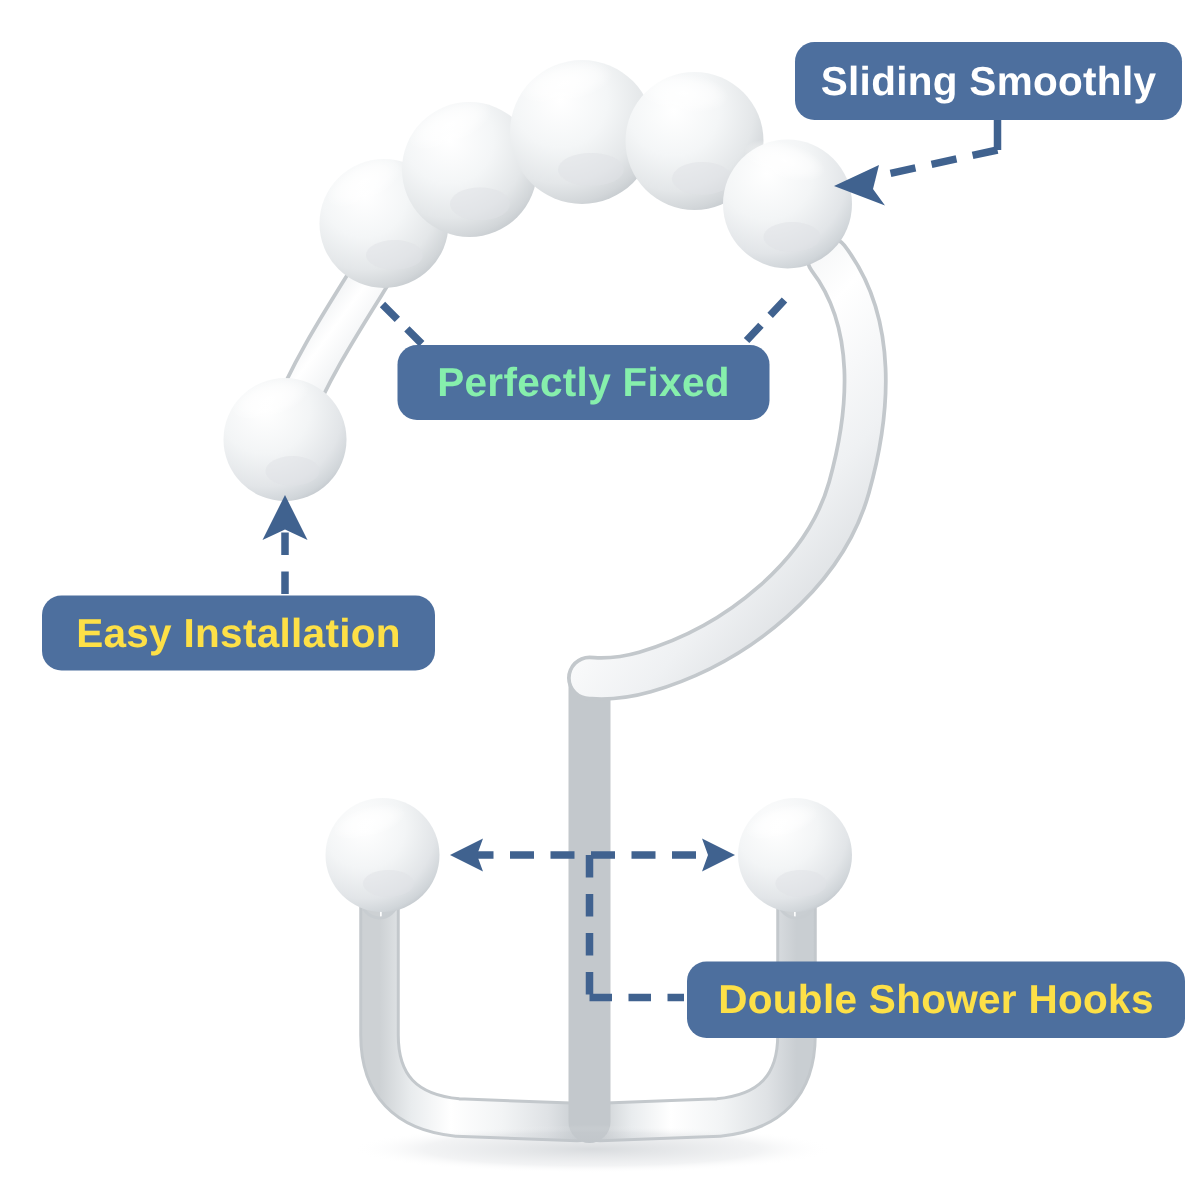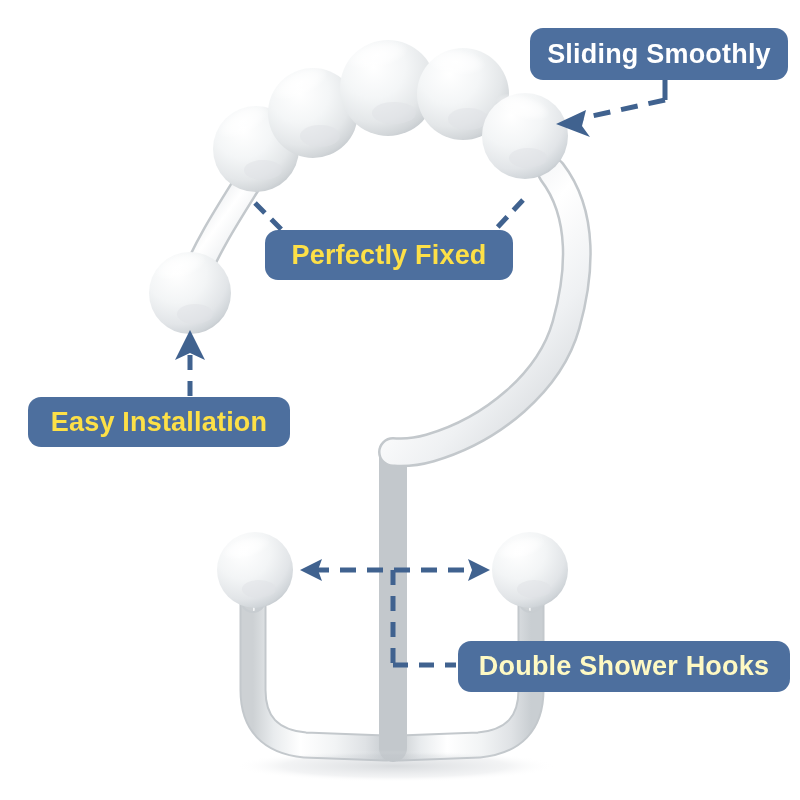--- a/index.html
+++ b/index.html
@@ -241,25 +241,25 @@
       </g>
       <path d="M 300 570 L 322 559 L 318 570 L 322 581 Z" fill="#40628f" stroke="none"></path>
       <path d="M 490 570 L 468 559 L 472 570 L 468 581 Z" fill="#40628f" stroke="none"></path>
     </g>
   </svg>
 
   <div class="callout" id="label-sliding" style="background-color: rgb(77, 111, 158); color: rgb(255, 255, 255);">
     <span>Sliding Smoothly</span>
   </div>
 
-  <div class="callout" id="label-perfectly" style="background-color: rgb(77, 111, 158); color: #fde047;">
+  <div class="callout" id="label-perfectly" style="background-color: rgb(77, 111, 158); color: #86efac;">
     <span>Perfectly Fixed</span>
   </div>
 
   <div class="callout" id="label-easy" style="background-color: rgb(77, 111, 158); color: #fde047;">
     <span>Easy Installation</span>
   </div>
 
-  <div class="callout" id="label-double" style="background-color: rgb(77, 111, 158); color: #fef9c3;">
+  <div class="callout" id="label-double" style="background-color: rgb(77, 111, 158); color: #fde047;">
     <span>Double Shower Hooks</span>
   </div>
 
 </div>
 
 </body></html>

